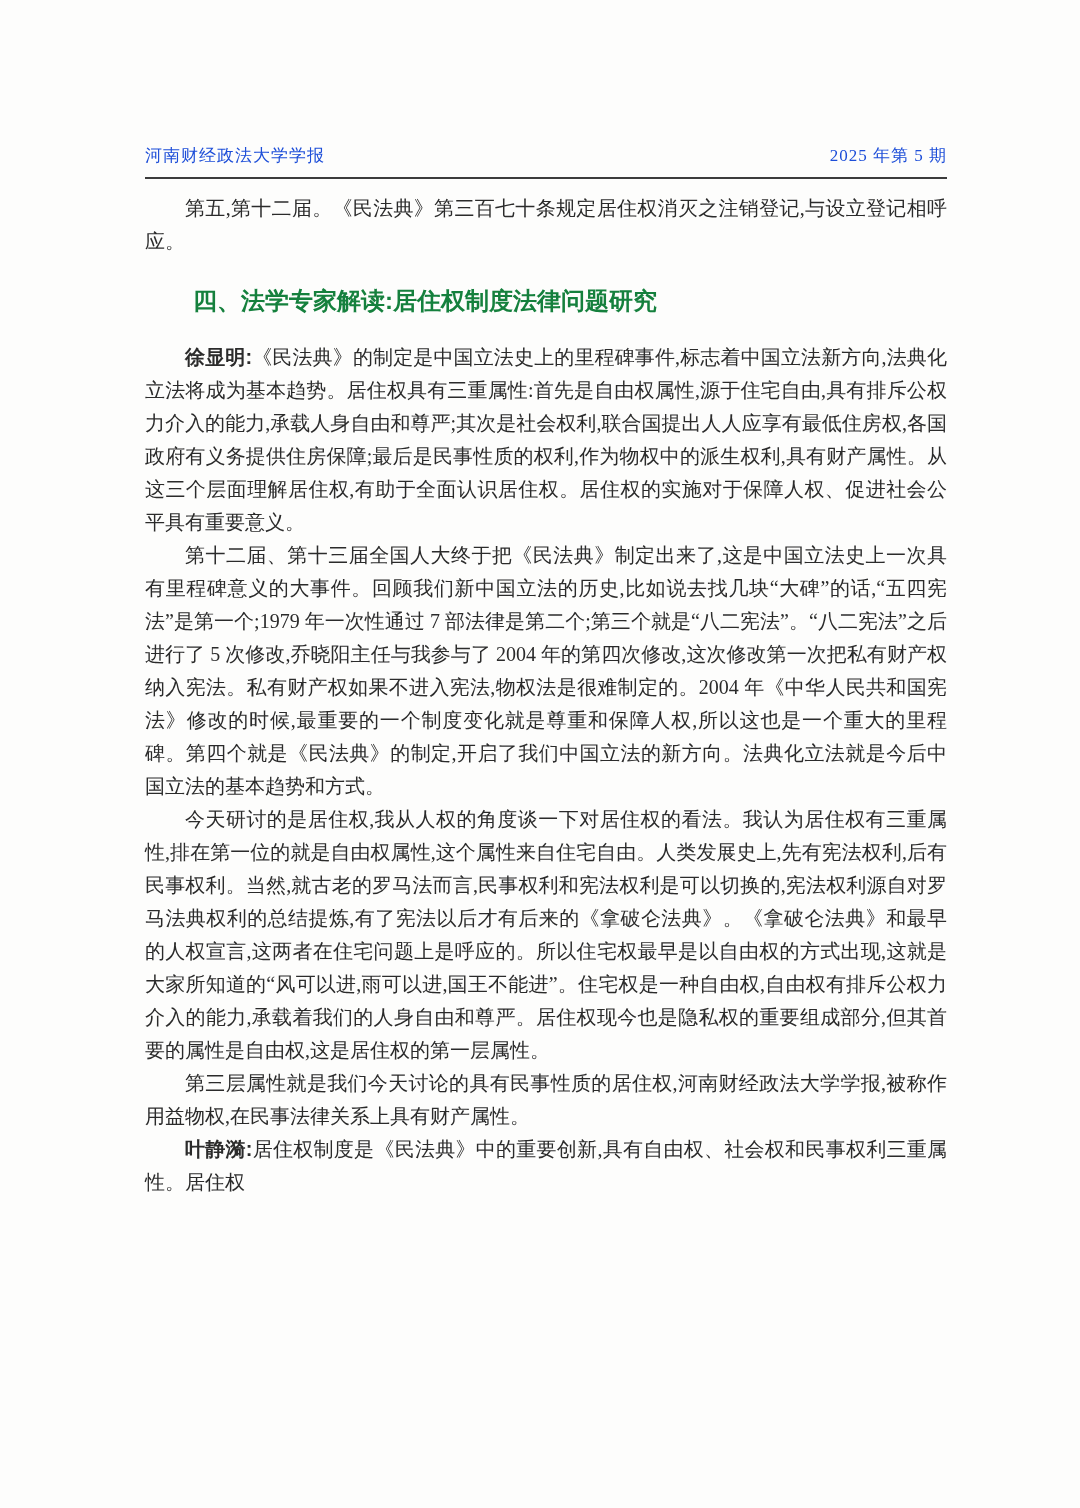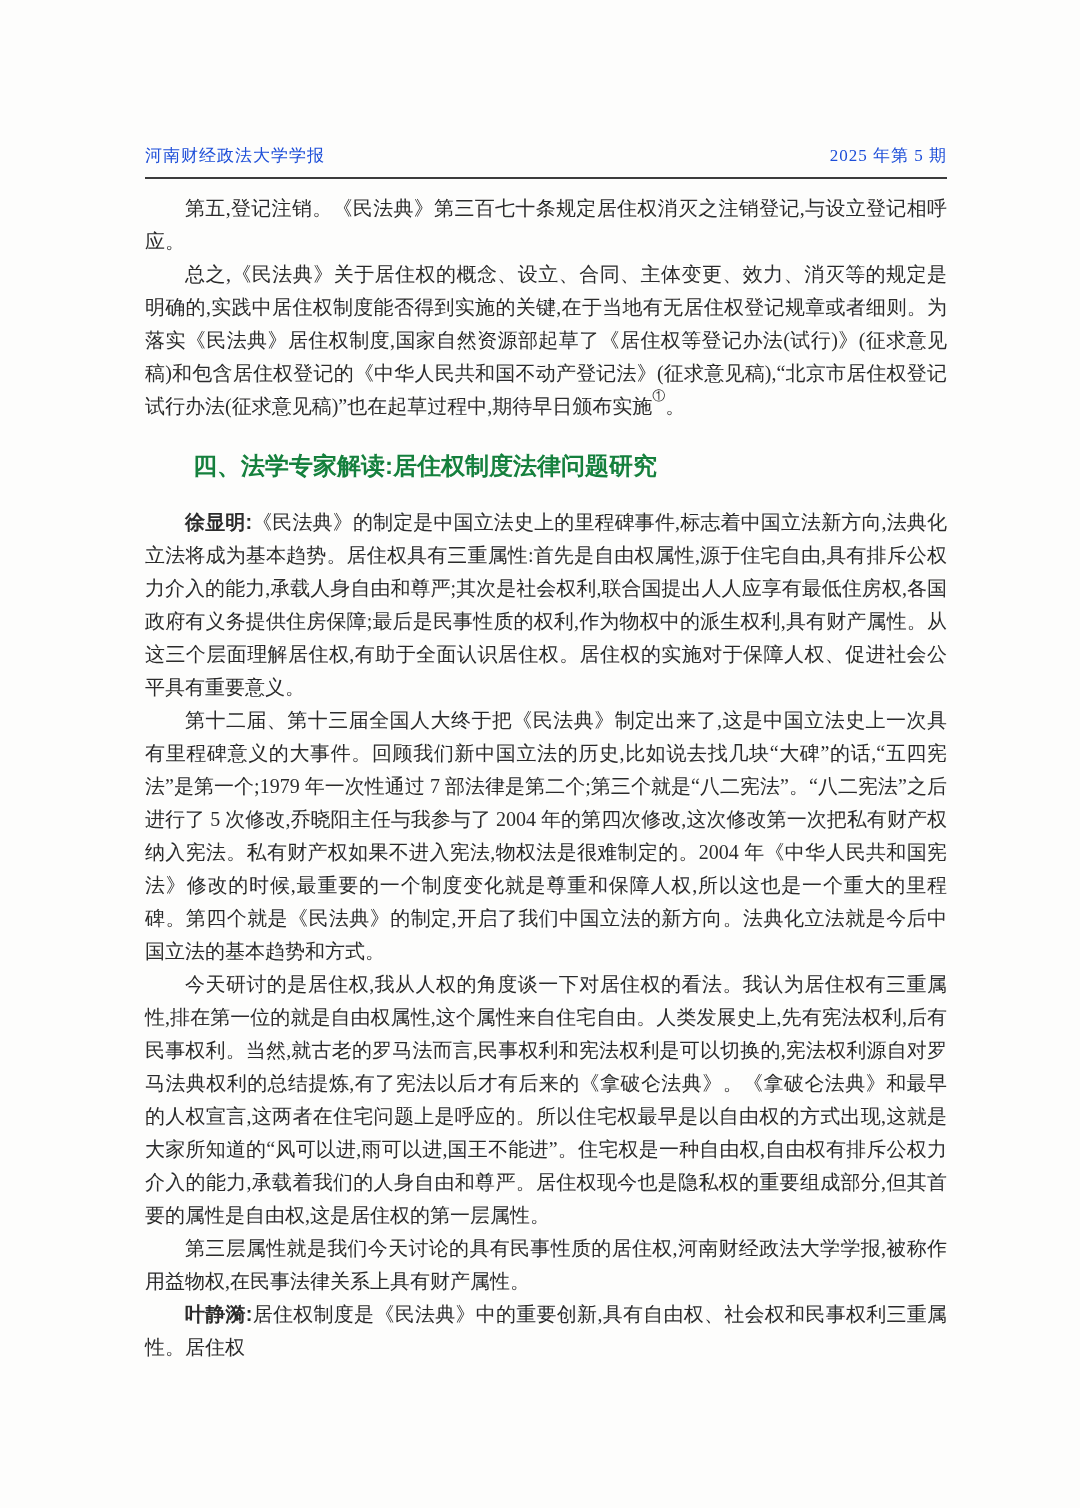--- a/index.html
+++ b/index.html
@@ -72,23 +72,22 @@
 <div class="page">
 
   <header class="page-header">
     <span>河南财经政法大学学报</span>
     <span>2025 年第 5 期</span>
   </header>
   <hr class="header-rule">
 
   <main class="body-text">
 
-    <p class="para">第五,登记注销。《民法典》第三百七十条规定居住权消灭之注销登记,与设立登记相呼应。</p>
+    <p class="para">第五,第十二届。《民法典》第三百七十条规定居住权消灭之注销登记,与设立登记相呼应。</p>
 
-    <p class="para"><span>总之,《民法典》关于居住权的概念、设立、合同、主体变更、效力、消灭等的规定是明确的,实践中居住权制度能否得到实施的关键,在于当地有无居住权登记规章或者细则。为落实《民法典》居住权制度,国家自然资源部起草了《居住权等登记办法(试行)》(征求意见稿)和包含居住权登记的《中华人民共和国不动产登记法》(征求意见稿),“北京市居住权登记试行办法(征求意见稿)”也在起草过程中,期待早日颁布实施</span><sup class="fn-ref">①</sup><span>。</span></p>
 
     <h2 class="section-heading">四、法学专家解读:居住权制度法律问题研究</h2>
 
     <p class="para"><span class="speaker">徐显明:</span><span>《民法典》的制定是中国立法史上的里程碑事件,标志着中国立法新方向,法典化立法将成为基本趋势。居住权具有三重属性:首先是自由权属性,源于住宅自由,具有排斥公权力介入的能力,承载人身自由和尊严;其次是社会权利,联合国提出人人应享有最低住房权,各国政府有义务提供住房保障;最后是民事性质的权利,作为物权中的派生权利,具有财产属性。从这三个层面理解居住权,有助于全面认识居住权。居住权的实施对于保障人权、促进社会公平具有重要意义。</span></p>
 
     <p class="para">第十二届、第十三届全国人大终于把《民法典》制定出来了,这是中国立法史上一次具有里程碑意义的大事件。回顾我们新中国立法的历史,比如说去找几块“大碑”的话,“五四宪法”是第一个;1979 年一次性通过 7 部法律是第二个;第三个就是“八二宪法”。“八二宪法”之后进行了 5 次修改,乔晓阳主任与我参与了 2004 年的第四次修改,这次修改第一次把私有财产权纳入宪法。私有财产权如果不进入宪法,物权法是很难制定的。2004 年《中华人民共和国宪法》修改的时候,最重要的一个制度变化就是尊重和保障人权,所以这也是一个重大的里程碑。第四个就是《民法典》的制定,开启了我们中国立法的新方向。法典化立法就是今后中国立法的基本趋势和方式。</p>
 
     <p class="para">今天研讨的是居住权,我从人权的角度谈一下对居住权的看法。我认为居住权有三重属性,排在第一位的就是自由权属性,这个属性来自住宅自由。人类发展史上,先有宪法权利,后有民事权利。当然,就古老的罗马法而言,民事权利和宪法权利是可以切换的,宪法权利源自对罗马法典权利的总结提炼,有了宪法以后才有后来的《拿破仑法典》。《拿破仑法典》和最早的人权宣言,这两者在住宅问题上是呼应的。所以住宅权最早是以自由权的方式出现,这就是大家所知道的“风可以进,雨可以进,国王不能进”。住宅权是一种自由权,自由权有排斥公权力介入的能力,承载着我们的人身自由和尊严。居住权现今也是隐私权的重要组成部分,但其首要的属性是自由权,这是居住权的第一层属性。</p>
 
 

